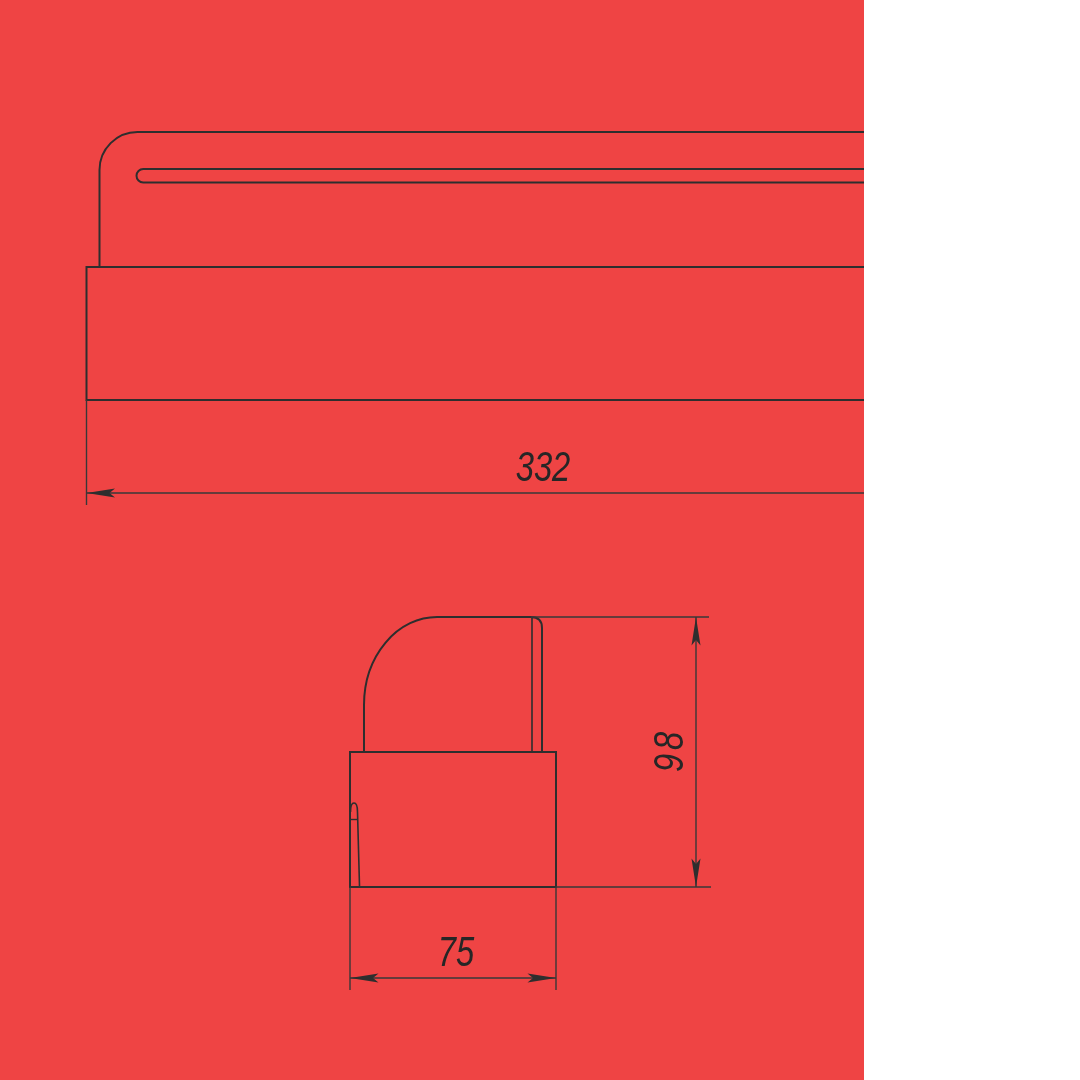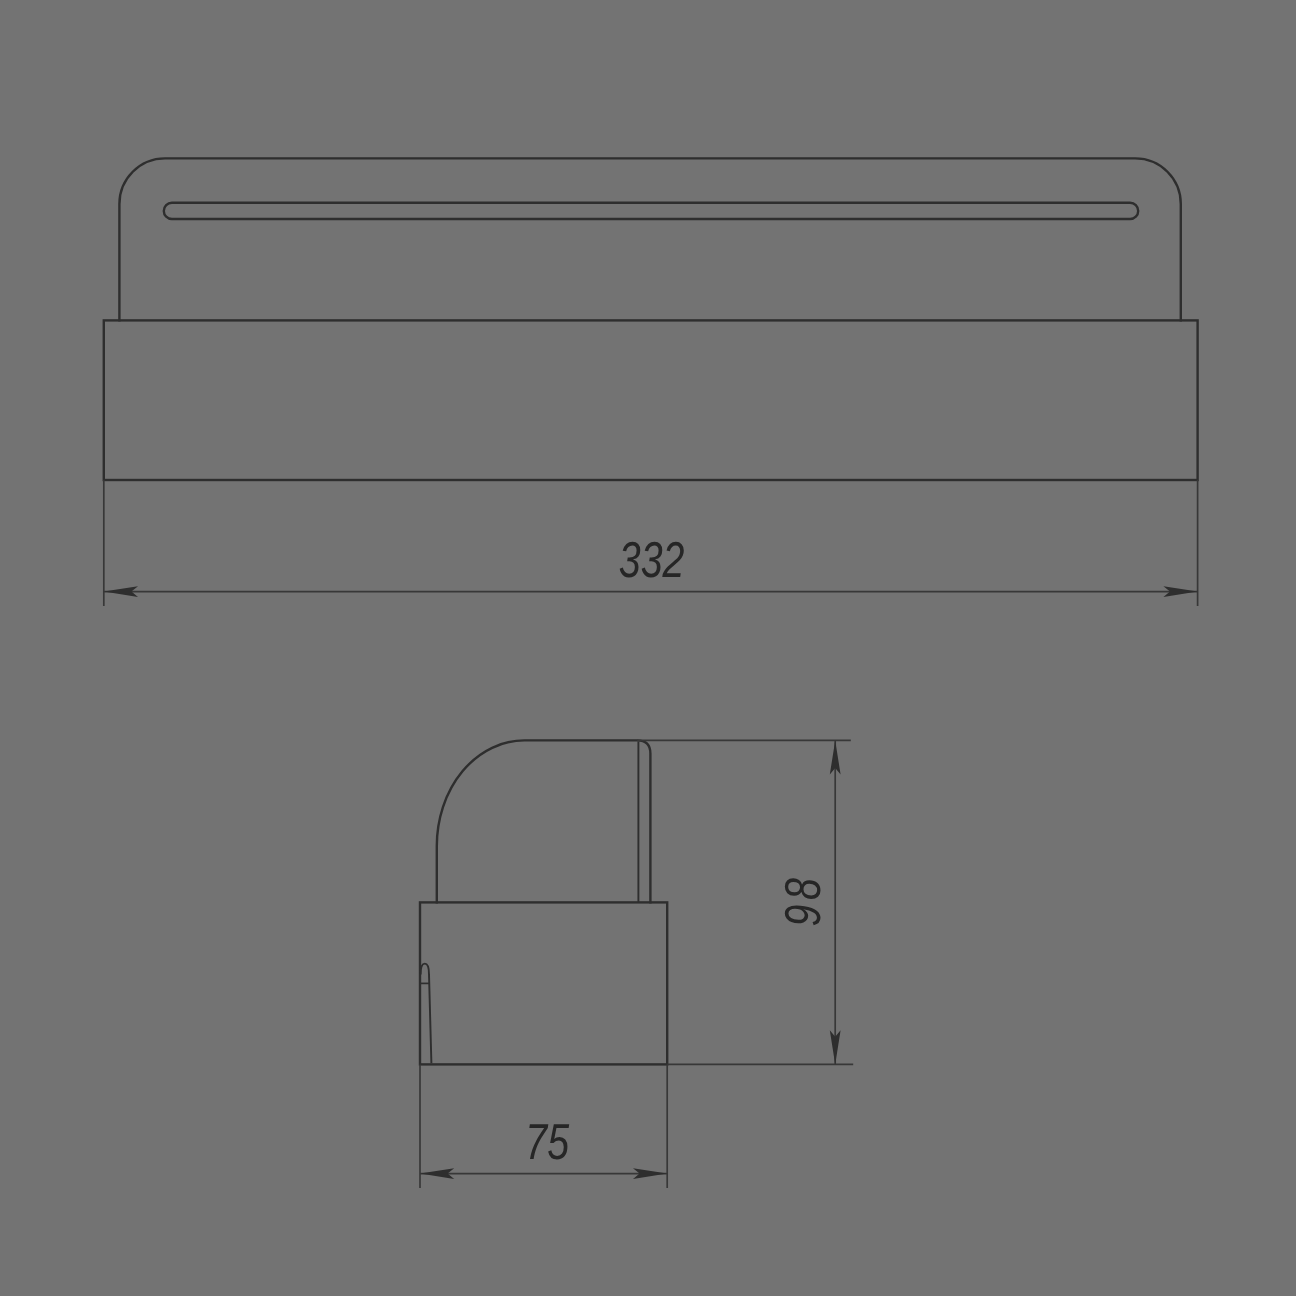--- a/index.html
+++ b/index.html
@@ -1,16 +1,16 @@
 <!DOCTYPE html>
 <html><head>
 <meta charset="utf-8">
 <style>
   html,body{margin:0;padding:0;background:#ffffff;}
-  .page{position:relative;width:1080px;height:1080px;background:#737373;overflow:hidden;
+  .page{position:relative;width:864px;height:1080px;background:#ef4444;overflow:hidden;
         font-family:"Liberation Sans", sans-serif;}
   svg{position:absolute;left:0;top:0;}
   .dimtxt{font-family:"Liberation Sans", sans-serif;font-style:italic;fill:#262626;}
 </style>
 </head>
 <body>
 <div class="page">
 <svg width="1080" height="1080" viewBox="0 0 1080 1080">
 
   <path d="M 99.5,268 L 99.5,170 A 38 38 0 0 1 137.5,132 L 946,132 A 38 38 0 0 1 984,170 L 984,268" fill="none" stroke="#2e2e2e" stroke-width="2"></path>

